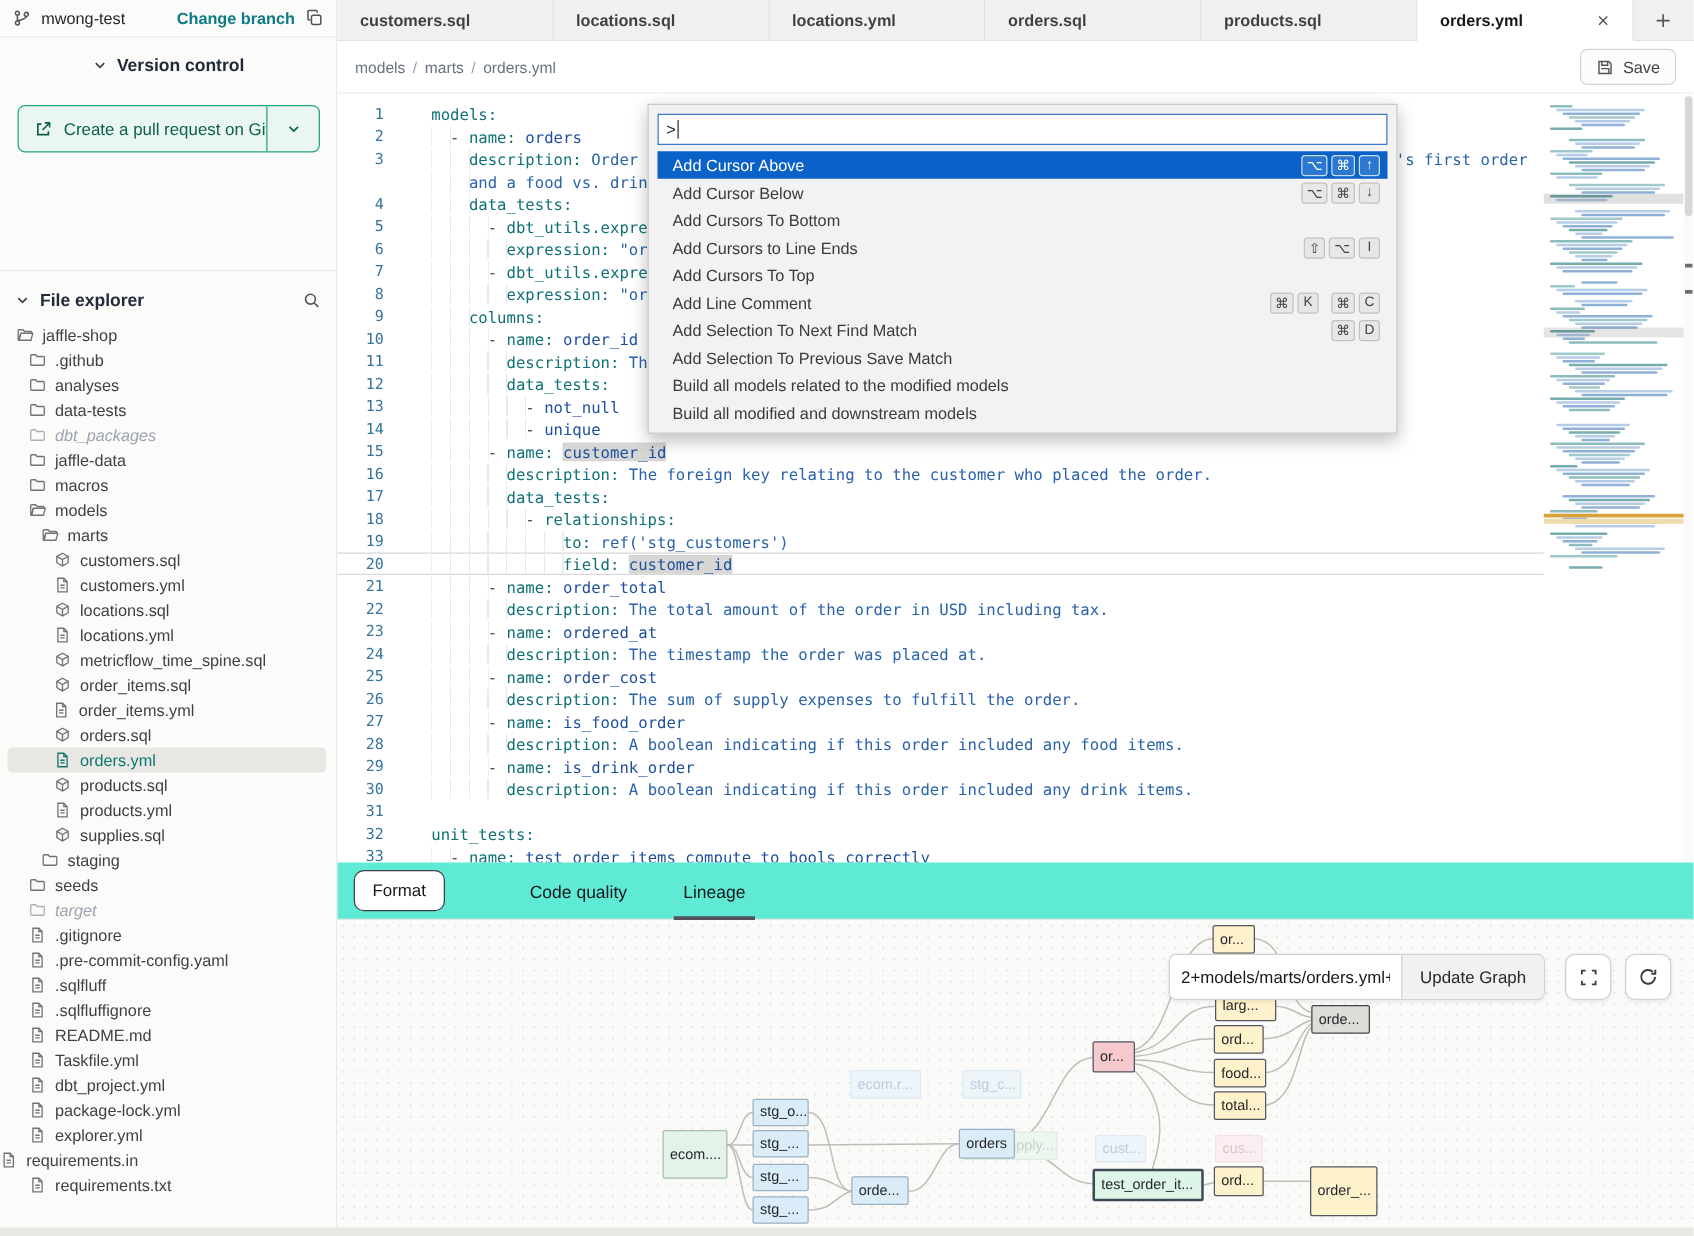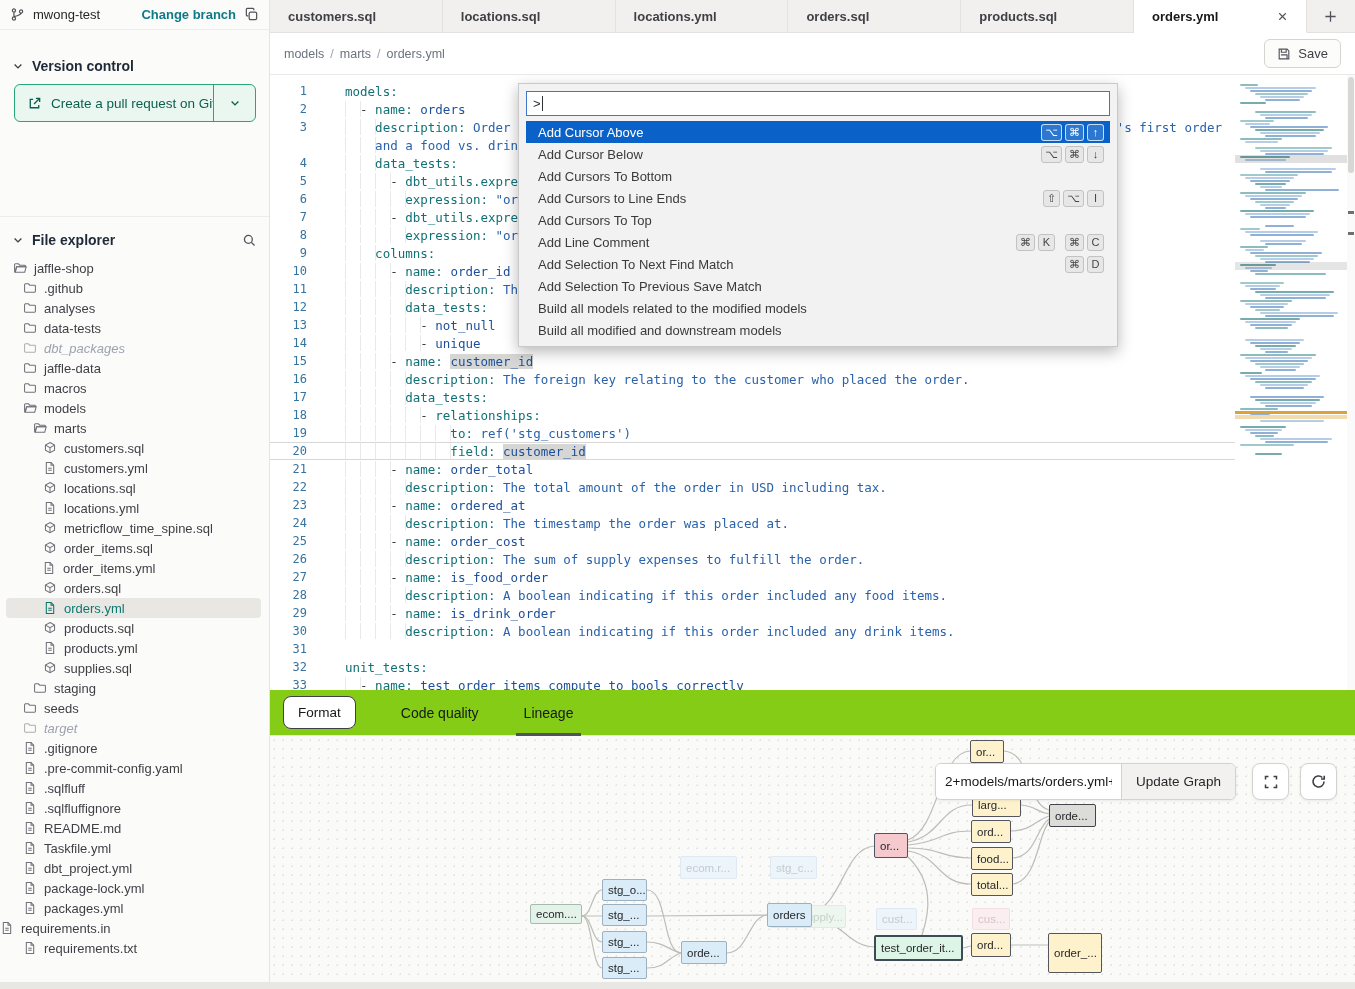--- a/index.html
+++ b/index.html
@@ -102,22 +102,22 @@
   .prow .plabel { flex:1; white-space:nowrap; overflow:hidden; }
   .prow.selected { background:#0a62c9; color:#fff; }
   .kgroup { display:flex; gap:3px; margin-left:10px; }
   .kchip { min-width:17px; height:17px; padding:0 3px; display:flex; align-items:center;
     justify-content:center; background:#e7e7e7; border:1px solid #c2c2c2; border-radius:3px;
     font-size:11px; color:#444; }
   .prow.selected .kchip { background:rgba(255,255,255,.14); border-color:rgba(255,255,255,.75);
     color:#fff; }
 
   
-  #bottom-header { position:absolute; left:0; top:690px; width:100%; height:46px; background:#84cc16;
-    display:flex; align-items:center; border-bottom:1px solid #e7e5e2; }
+  #bottom-header { position:absolute; left:0; top:690px; width:100%; height:46px; background:#5eead4;
+    display:flex; align-items:center; border-bottom:1px solid #e7e5e2;gap:23px; }
   #format-btn { margin-left:13px; height:33px; padding:0 14px; border:1.5px solid #3f3f46;
     border-radius:8px; background:#fff; font-size:13.5px; color:#18181b; cursor:pointer; }
   .bp-tab { margin-left:45px; font-size:14px; color:#18181b; position:relative; height:46px;
     display:flex; align-items:center; cursor:pointer; }
   .bp-tab.active::after { content:""; position:absolute; left:-8px; right:-8px; bottom:0;
     height:3px; background:#52525b; }
   
   #graph { position:absolute; left:0; top:736px; width:1085px; height:246px; background:#fafaf9;
     background-image:radial-gradient(#e4e4e1 1px, transparent 1px); background-size:9px 9px; }
   #edges { position:absolute; left:0; top:0; }
@@ -166,21 +166,21 @@
       <span class="branch-spacer"></span>
       <span class="change-branch">Change branch</span>
       <span class="icon">
         <svg width="15" height="15" viewBox="0 0 16 16" fill="none" stroke="#52525b" stroke-width="1.3">
           <rect x="5.5" y="5.5" width="8" height="8" rx="1.5"></rect>
             <path d="M10.5 3.5v-1a1 1 0 00-1-1h-6a1 1 0 00-1 1v6a1 1 0 001 1h1"></path>
         </svg>
       </span>
     </div>
 
-    <div class="section-header" style="position:absolute;top:44px;width:100%;">
+    <div class="section-header" style="position:absolute;top:30px;width:100%;justify-content:center;">
       <span class="icon">
         <svg width="12" height="12" viewBox="0 0 16 16" fill="none" stroke="#3f3f46" stroke-width="1.8">
             <path d="M3.5 6l4.5 4.5L12.5 6"></path>
           </svg>
       </span>
       <span class="section-title">Version control</span>
     </div>
 
     <div class="pr-button">
       <div class="pr-main">
@@ -496,21 +496,21 @@
           </span>
           <span class="lbl">package-lock.yml</span>
         </div>
         <div class="tree-row" style="padding-left: 23px;">
           <span class="icon">
             <svg width="14" height="14" viewBox="0 0 16 16" fill="none" stroke="#71717a" stroke-width="1.2">
               <path d="M3.8 1.8h5.4l3 3v9.4H3.8z"></path>
               <path d="M9.2 1.8v3h3M6 8.2h4M6 10.6h4"></path>
             </svg>
           </span>
-          <span class="lbl">packages.yml</span>
+          <span class="lbl">explorer.yml</span>
         </div>
         <div class="tree-row" style="">
           <span class="icon">
             <svg width="14" height="14" viewBox="0 0 16 16" fill="none" stroke="#71717a" stroke-width="1.2">
               <path d="M3.8 1.8h5.4l3 3v9.4H3.8z"></path>
               <path d="M9.2 1.8v3h3M6 8.2h4M6 10.6h4"></path>
             </svg>
           </span>
           <span class="lbl">requirements.in</span>
         </div>
@@ -1040,21 +1040,21 @@
           <path d="M693,212 L701,210"></path>
           <path d="M741,209 L778,209"></path>
         </g>
       </svg>
       <div id="graph-nodes">
           <div class="gnode n-faded-blue" style="left: 410px; top: 120px; width: 57px; height: 23px;">ecom.r...</div>
           <div class="gnode n-faded-blue" style="left: 500px; top: 120px; width: 47px; height: 23px;">stg_c...</div>
           <div class="gnode n-faded-green" style="left: 500px; top: 169px; width: 76px; height: 23px;">test_supply...</div>
           <div class="gnode n-faded-blue" style="left: 606px; top: 172px; width: 41px; height: 22px;">cust...</div>
           <div class="gnode n-faded-pink" style="left: 702px; top: 172px; width: 38px; height: 22px;">cus...</div>
-          <div class="gnode n-mint" style="left: 260px; top: 168px; width: 52px; height: 20px;">ecom....</div>
+          <div class="gnode n-mint" style="left: 260px; top: 168px; width: 52px; height: 39px;">ecom....</div>
           <div class="gnode n-blue" style="left: 332px; top: 143px; width: 45px; height: 22px;">stg_o...</div>
           <div class="gnode n-blue" style="left: 332px; top: 168px; width: 45px; height: 22px;">stg_...</div>
           <div class="gnode n-blue" style="left: 332px; top: 195px; width: 45px; height: 22px;">stg_...</div>
           <div class="gnode n-blue" style="left: 332px; top: 221px; width: 45px; height: 22px;">stg_...</div>
           <div class="gnode n-blue" style="left: 411px; top: 205px; width: 46px; height: 23px;">orde...</div>
           <div class="gnode n-blue" style="left: 497px; top: 167px; width: 45px; height: 24px;">orders</div>
           <div class="gnode n-pink" style="left: 604px; top: 97px; width: 34px; height: 25px;">or...</div>
           <div class="gnode n-yellow" style="left: 700px; top: 4px; width: 34px; height: 23px;">or...</div>
           <div class="gnode n-yellow" style="left: 702px; top: 57px; width: 49px; height: 24px;">larg...</div>
           <div class="gnode n-yellow" style="left: 701px; top: 84px; width: 40px; height: 23px;">ord...</div>

